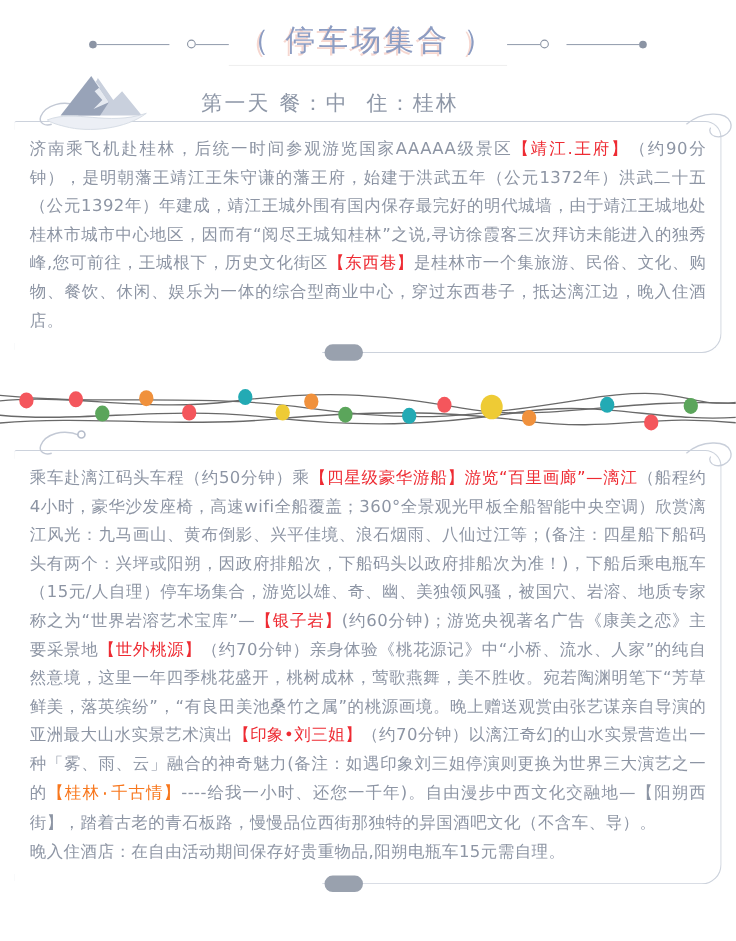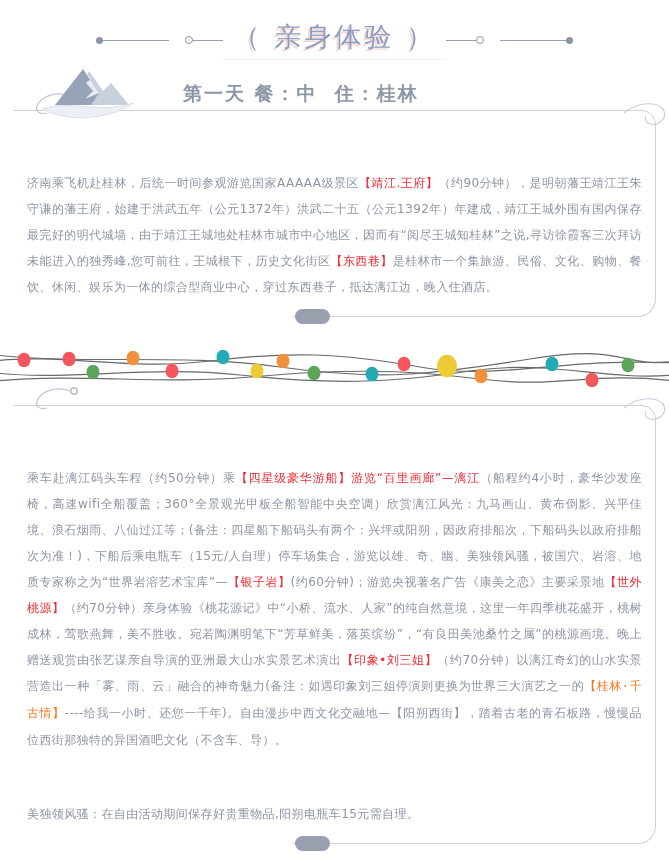--- a/index.html
+++ b/index.html
@@ -28,59 +28,59 @@
     text-shadow: -2px 2px 0 rgba(228,140,120,0.35);
     border-bottom: 1px solid #efefef; padding: 2px 10px 8px 10px;
   }
 
   
   .day-card { position: relative; margin: 4px 13px 0 13px; }
   .card-head { position: relative; height: 44px; }
   .mountain-wrap { position: absolute; left: 28px; bottom: -9px; width: 96px; height: 54px; z-index: 2; }
   .head-title {
     position: absolute; left: 170px; bottom: 3px;
-    font-size: 19px; font-weight: 700; color: #8e97a7; letter-spacing: 2px; white-space: pre;
+    font-size: 19px; font-weight: 400; color: #8e97a7; letter-spacing: 2px; white-space: pre;
   }
   .card-body {
     position: relative;
     border: 1px solid #ccd2dc; border-left: none;
     border-radius: 2px 15px 18px 0;
     padding: 11px 13px 16px 14px;
   }
   .hook-svg { position: absolute; left: 16px; top: -23px; z-index: 1; }
   .curl-svg { position: absolute; right: -13px; top: -14px; z-index: 1; }
   .mask-bl { position: absolute; left: -2px; bottom: -2px; width: 282px; height: 4px; background: #fff; }
   .pill {
     position: absolute; bottom: -8px; left: 282px;
     width: 35px; height: 15px; border-radius: 8px; background: #99a1ae;
   }
   .para {
-    font-size: 12px; line-height: 26px; letter-spacing: 0.4px;
-    text-align: justify; color: #8d95a4; word-break: break-all; margin-top: 48px;
+    font-size: 15px; line-height: 26px; letter-spacing: 0.4px;
+    text-align: justify; color: #8d95a4; word-break: break-all;
   }
   .seg-n { color: #8d95a4; }
   .seg-red { color: #ee2b33; }
   .seg-orange { color: #f8771d; font-family: Liberation Mono, monospace; }
 
   
   .divider-wrap { margin-top: 24px; margin-bottom: 6px; height: 58px; }
   .divider-wrap svg { display: block; }
 </style>
 </head>
 <body>
 
 <div class="page">
 
   <header class="title-block">
     <span class="orn-dot"></span>
     <span class="orn-line long"></span>
     <span class="gap16"></span>
     <span class="orn-ring"></span>
     <span class="orn-line short"></span>
-    <h1 class="page-title">（ 亲身体验 ）</h1>
+    <h1 class="page-title">（ 停车场集合 ）</h1>
     <span class="orn-line short"></span>
     <span class="orn-ring"></span>
     <span class="gap16"></span>
     <span class="orn-line long"></span>
     <span class="orn-dot"></span>
   </header>
 
   <section class="day-card">
     <div class="card-head">
       <span class="mountain-wrap">
@@ -139,19 +139,19 @@
   <section class="day-card">
     <div class="card-body">
       <svg class="hook-svg" width="52" height="28" viewBox="0 0 52 28">
         <path d="M44,9 C 28,2 12,8 8,18 C 6,24 12,27 18,25" stroke="#c3c9d5" fill="none" stroke-width="1.3"></path>
         <circle cx="45" cy="8" r="3.2" fill="#fff" stroke="#b6bdcb" stroke-width="1.5"></circle>
       </svg>
       <svg class="curl-svg" width="46" height="34" viewBox="0 0 46 34">
         <path d="M2,16 C 16,4 38,4 42,14 C 45,22 36,29 28,27 C 24,26 22,22 24,19" stroke="#c9cfda" fill="none" stroke-width="1.2"></path>
       </svg>
       <p class="para"><span class="seg-n">乘车赴漓江码头车程（约50分钟）乘</span><span class="seg-red">【四星级豪华游船】游览“百里画廊”—漓江</span><span class="seg-n">（船程约4小时，豪华沙发座椅，高速wifi全船覆盖；360°全景观光甲板全船智能中央空调）欣赏漓江风光：九马画山、黄布倒影、兴平佳境、浪石烟雨、八仙过江等；(备注：四星船下船码头有两个：兴坪或阳朔，因政府排船次，下船码头以政府排船次为准！)，下船后乘电瓶车（15元/人自理）停车场集合，游览以雄、奇、幽、美独领风骚，被国穴、岩溶、地质专家称之为“世界岩溶艺术宝库”—</span><span class="seg-red">【银子岩】</span><span class="seg-n">(约60分钟)；游览央视著名广告《康美之恋》主要采景地</span><span class="seg-red">【世外桃源】</span><span class="seg-n">（约70分钟）亲身体验《桃花源记》中“小桥、流水、人家”的纯自然意境，这里一年四季桃花盛开，桃树成林，莺歌燕舞，美不胜收。宛若陶渊明笔下“芳草鲜美，落英缤纷”，“有良田美池桑竹之属”的桃源画境。晚上赠送观赏由张艺谋亲自导演的亚洲最大山水实景艺术演出</span><span class="seg-red">【印象•刘三姐】</span><span class="seg-n">（约70分钟）以漓江奇幻的山水实景营造出一种「雾、雨、云」融合的神奇魅力(备注：如遇印象刘三姐停演则更换为世界三大演艺之一的</span><span class="seg-orange">【桂林·千古情】</span><span class="seg-n">----给我一小时、还您一千年)。自由漫步中西文化交融地—【阳朔西街】，踏着古老的青石板路，慢慢品位西街那独特的异国酒吧文化（不含车、导）。</span></p>
-      <p class="para"><span class="seg-n">美独领风骚：在自由活动期间保存好贵重物品,阳朔电瓶车15元需自理。</span></p>
+      <p class="para"><span class="seg-n">晚入住酒店：在自由活动期间保存好贵重物品,阳朔电瓶车15元需自理。</span></p>
       <span class="mask-bl"></span>
       <span class="pill"></span>
     </div>
   </section>
 
 </div>
 
 </body></html>

